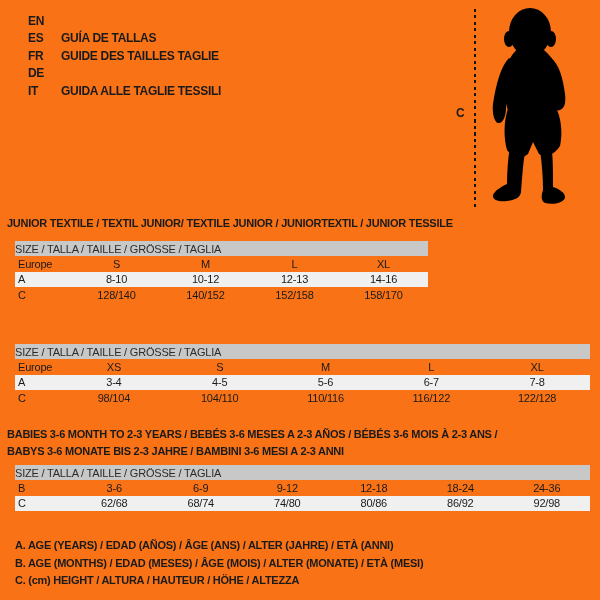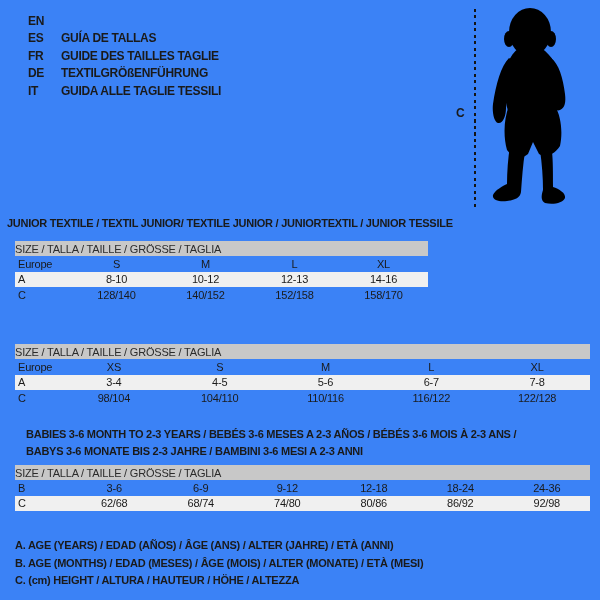--- a/index.html
+++ b/index.html
@@ -4,21 +4,21 @@
 <style>
   * { margin: 0; padding: 0; box-sizing: border-box; }
   html, body { width: 600px; height: 600px; }
   body {
     font-family: "Liberation Sans", sans-serif;
     background: #ffffff;
     color: #1a1a1a;
     position: relative;
     overflow: hidden;
   }
-  .page { position: absolute; inset: 0; background: #3b82f6; }
+  .page { position: absolute; inset: 0; background: #f97316; }
 
   
   .langs { position: absolute; left: 28px; top: 12px; list-style: none; }
   .langs li { display: flex; height: 17.5px; align-items: center; }
   .lang-code {
     width: 33px; font-size: 12px; font-weight: bold; letter-spacing: -0.3px;
   }
   .lang-label { font-size: 12px; font-weight: bold; letter-spacing: -0.3px; }
 
   
@@ -33,21 +33,21 @@
   .baby { position: absolute; left: 483px; top: 6px; }
 
   
   .sec-title {
     position: absolute; left: 7px;
     font-size: 11px; font-weight: bold; letter-spacing: -0.25px; white-space: nowrap;
   }
   .sec-title .subsize { font-size: 8px; vertical-align: -2px; }
   #junior-title  { top: 217px; }
   #children-title{ top: 320px; }
-  #babies-title  { top: 426px; line-height: 16.5px; margin-left: 19px; }
+  #babies-title  { top: 426px; line-height: 16.5px; }
 
   
   .size-table { position: absolute; left: 15px; font-size: 11px; letter-spacing: -0.2px; }
   #junior-table   { top: 241px; width: 413px; }
   #children-table { top: 344px; width: 575px; }
   #babies-table   { top: 465px; width: 575px; }
 
   .size-header {
     height: 15px; display: flex; align-items: center;
     background: var(--header-bar, #c8c8c8);
@@ -80,21 +80,20 @@
     <li>
       <span class="lang-code">ES</span>
       <span class="lang-label">GUÍA DE TALLAS</span>
     </li>
     <li>
       <span class="lang-code">FR</span>
       <span class="lang-label">GUIDE DES TAILLES TAGLIE</span>
     </li>
     <li>
       <span class="lang-code">DE</span>
-      <span class="lang-label">TEXTILGRÖßENFÜHRUNG</span>
     </li>
     <li>
       <span class="lang-code">IT</span>
       <span class="lang-label">GUIDA ALLE TAGLIE TESSILI</span>
     </li>
   </ul>
 
   <div class="measure-line"></div>
   <div class="measure-label">C</div>
   <svg class="baby" width="100" height="202" viewBox="0 0 100 202" aria-hidden="true">

